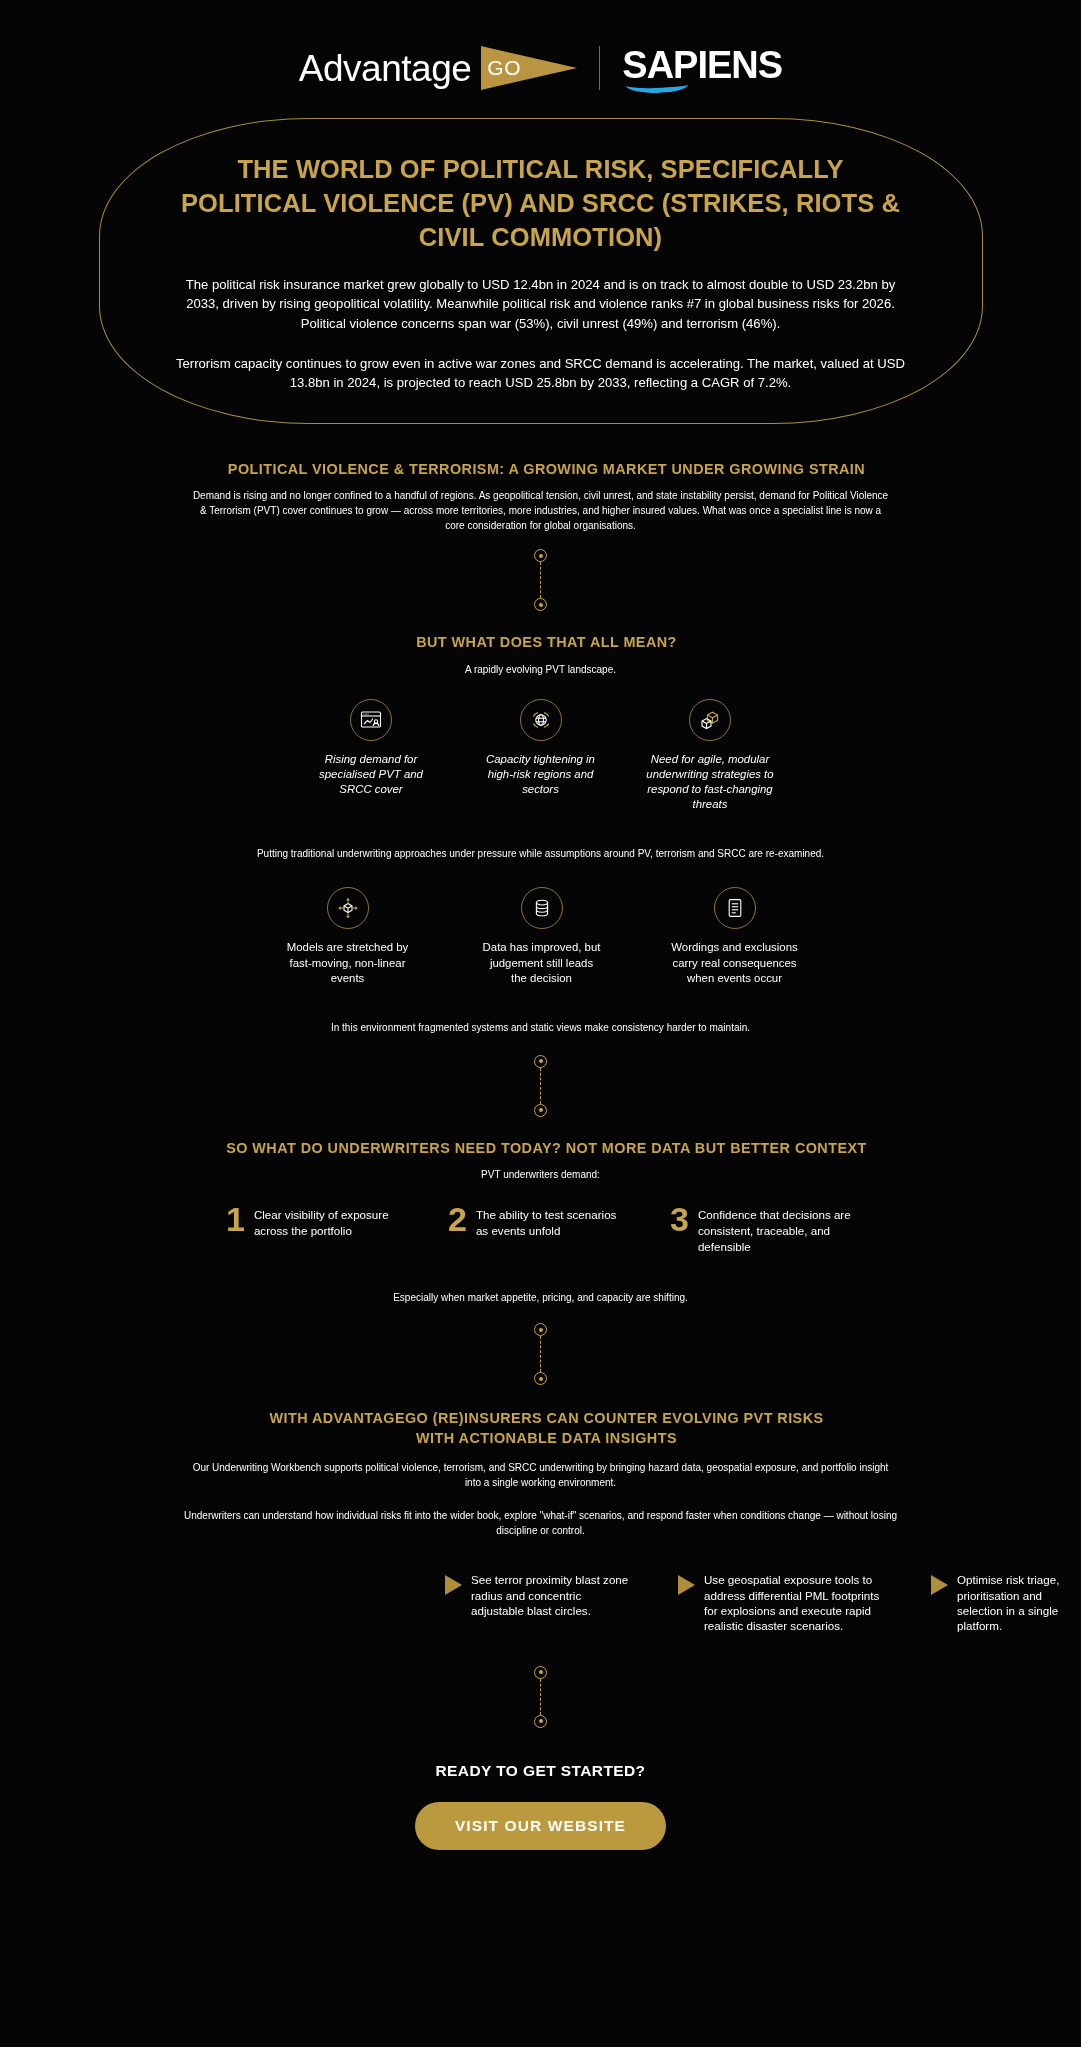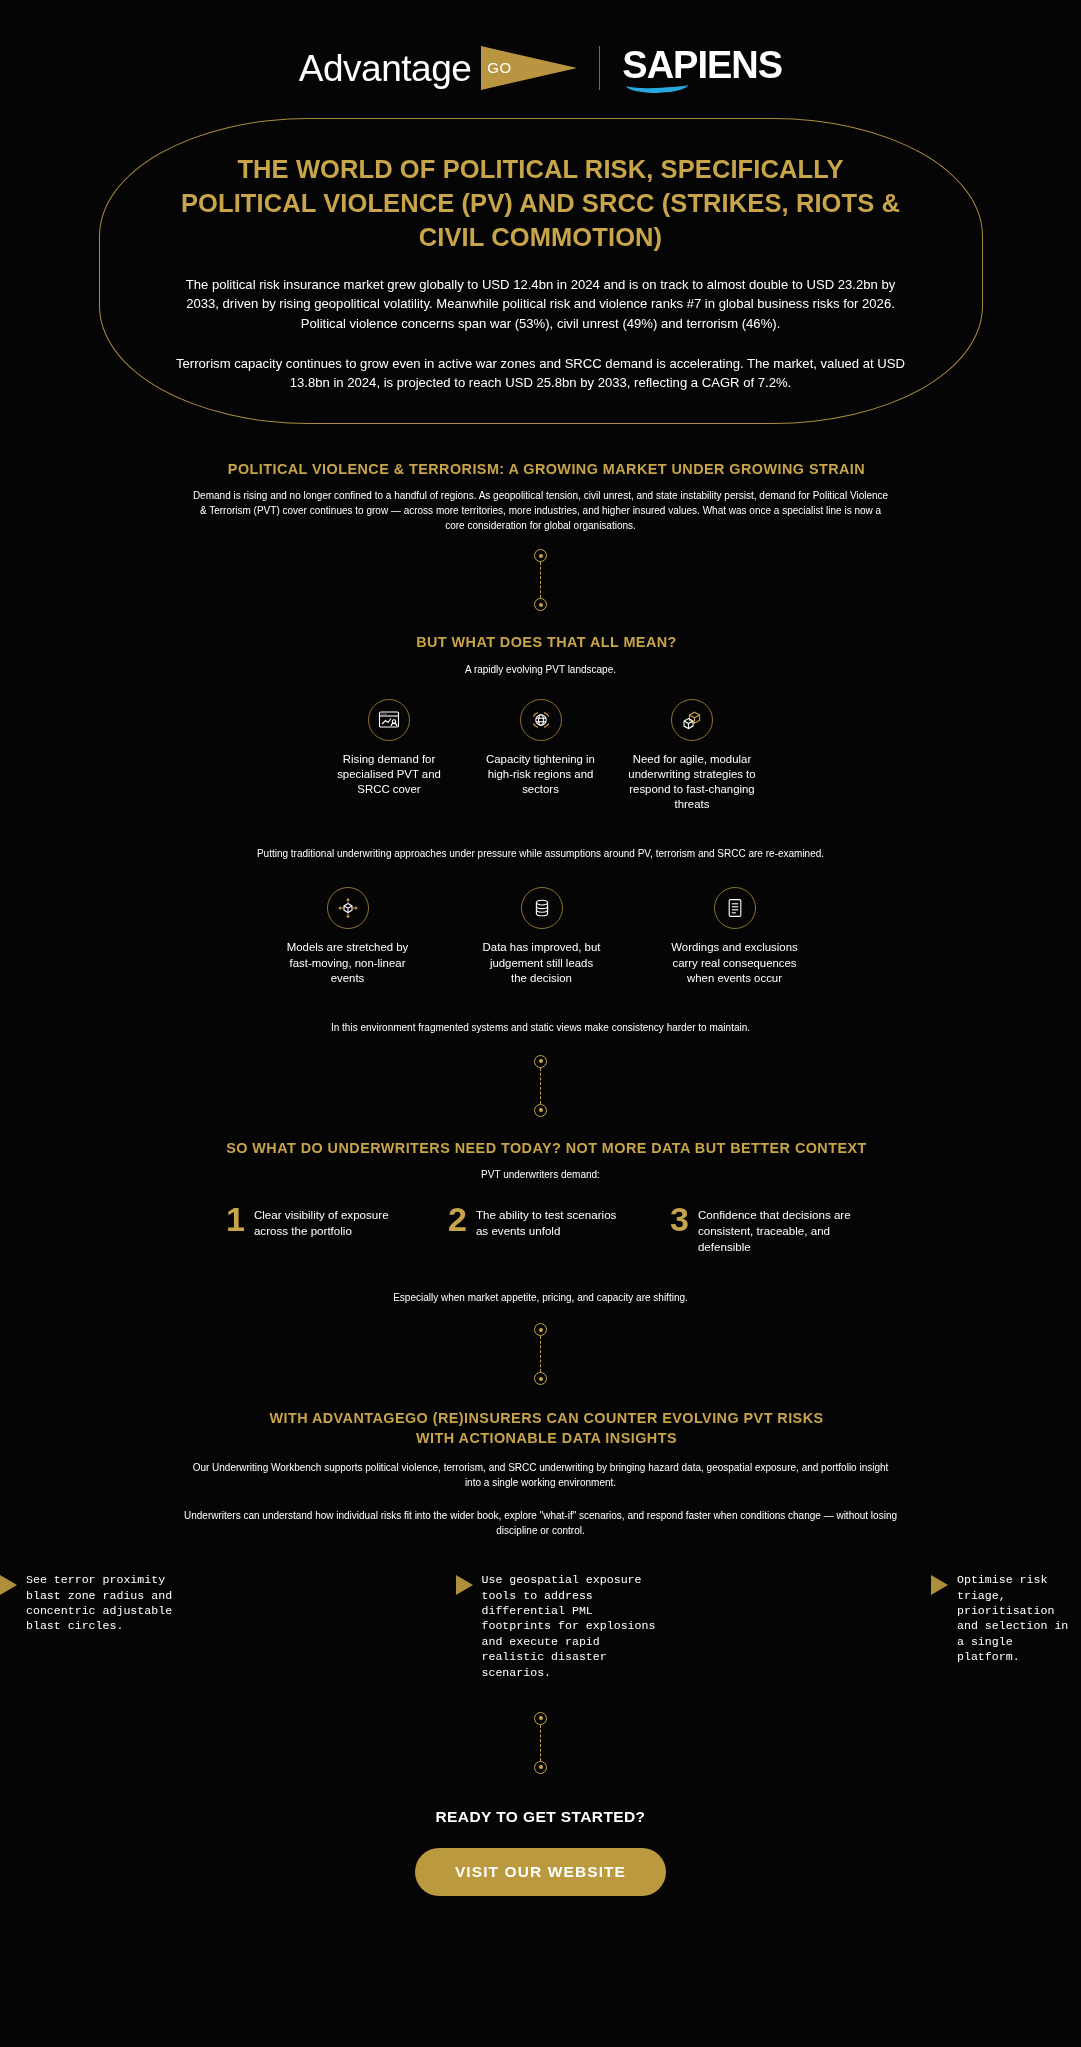--- a/index.html
+++ b/index.html
@@ -49,21 +49,21 @@
     left: 0; top: 0;
     width: 0; height: 0;
     border-top: 22px solid transparent;
     border-bottom: 22px solid transparent;
     border-left: 96px solid #b99542;
   }
   .logo-go-text {
     position: absolute;
     left: 6px; top: 10px;
     color: #ffffff;
-    font-size: 15px;
+    font-size: 21px;
     letter-spacing: 0.5px;
     font-weight: 400;
     line-height: 24px;
   }
   .logo-divider {
     width: 1px;
     height: 44px;
     background: #6c6c6c;
   }
   .logo-sapiens {
@@ -211,23 +211,22 @@
   .num-text {
     color: #ffffff;
     font-size: 11.6px;
     line-height: 1.35;
     padding-top: 3px;
   }
 
   
   .arrow-row {
     display: flex;
-    justify-content: space-between;
+    justify-content: flex-end;
     align-items: flex-start;
-    font-family: Liberation Mono, monospace;
   }
   .arrow-card { display: flex; align-items: flex-start; gap: 9px; }
   .arrow-tri {
     width: 0; height: 0;
     margin-top: 3px;
     border-top: 10px solid transparent;
     border-bottom: 10px solid transparent;
     border-left: 17px solid #b08f3c;
     flex: 0 0 auto;
   }
@@ -299,21 +298,21 @@
     <div class="conn-line"></div>
     <div class="conn-dot">
         <i></i>
       </div>
   </div>
 
   <div class="section" style="margin-top:22px;">
     <div class="sec-head">BUT WHAT DOES THAT ALL MEAN?</div>
     <div class="sec-body narrow">A rapidly evolving PVT landscape.</div>
 
-    <div class="icon-row" style="margin-top:22px;gap:24px;">
+    <div class="icon-row" style="margin-top:22px;gap:42px;font-style:italic;">
 
       <div class="icon-card" style="width:135px;">
         <div class="icon-circle">
           <svg width="24" height="24" viewBox="0 0 24 24" fill="none" stroke="#ffffff" stroke-width="1.1">
             <rect x="2.5" y="4" width="19" height="15" rx="1.2"></rect>
             <line x1="2.5" y1="8" x2="21.5" y2="8"></line>
             <circle cx="5" cy="6" r="0.6" fill="#fff" stroke="none"></circle>
             <circle cx="7" cy="6" r="0.6" fill="#fff" stroke="none"></circle>
             <circle cx="9" cy="6" r="0.6" fill="#fff" stroke="none"></circle>
             <polyline points="5,16 8.5,12.5 11,14.5 14,10.5"></polyline>

